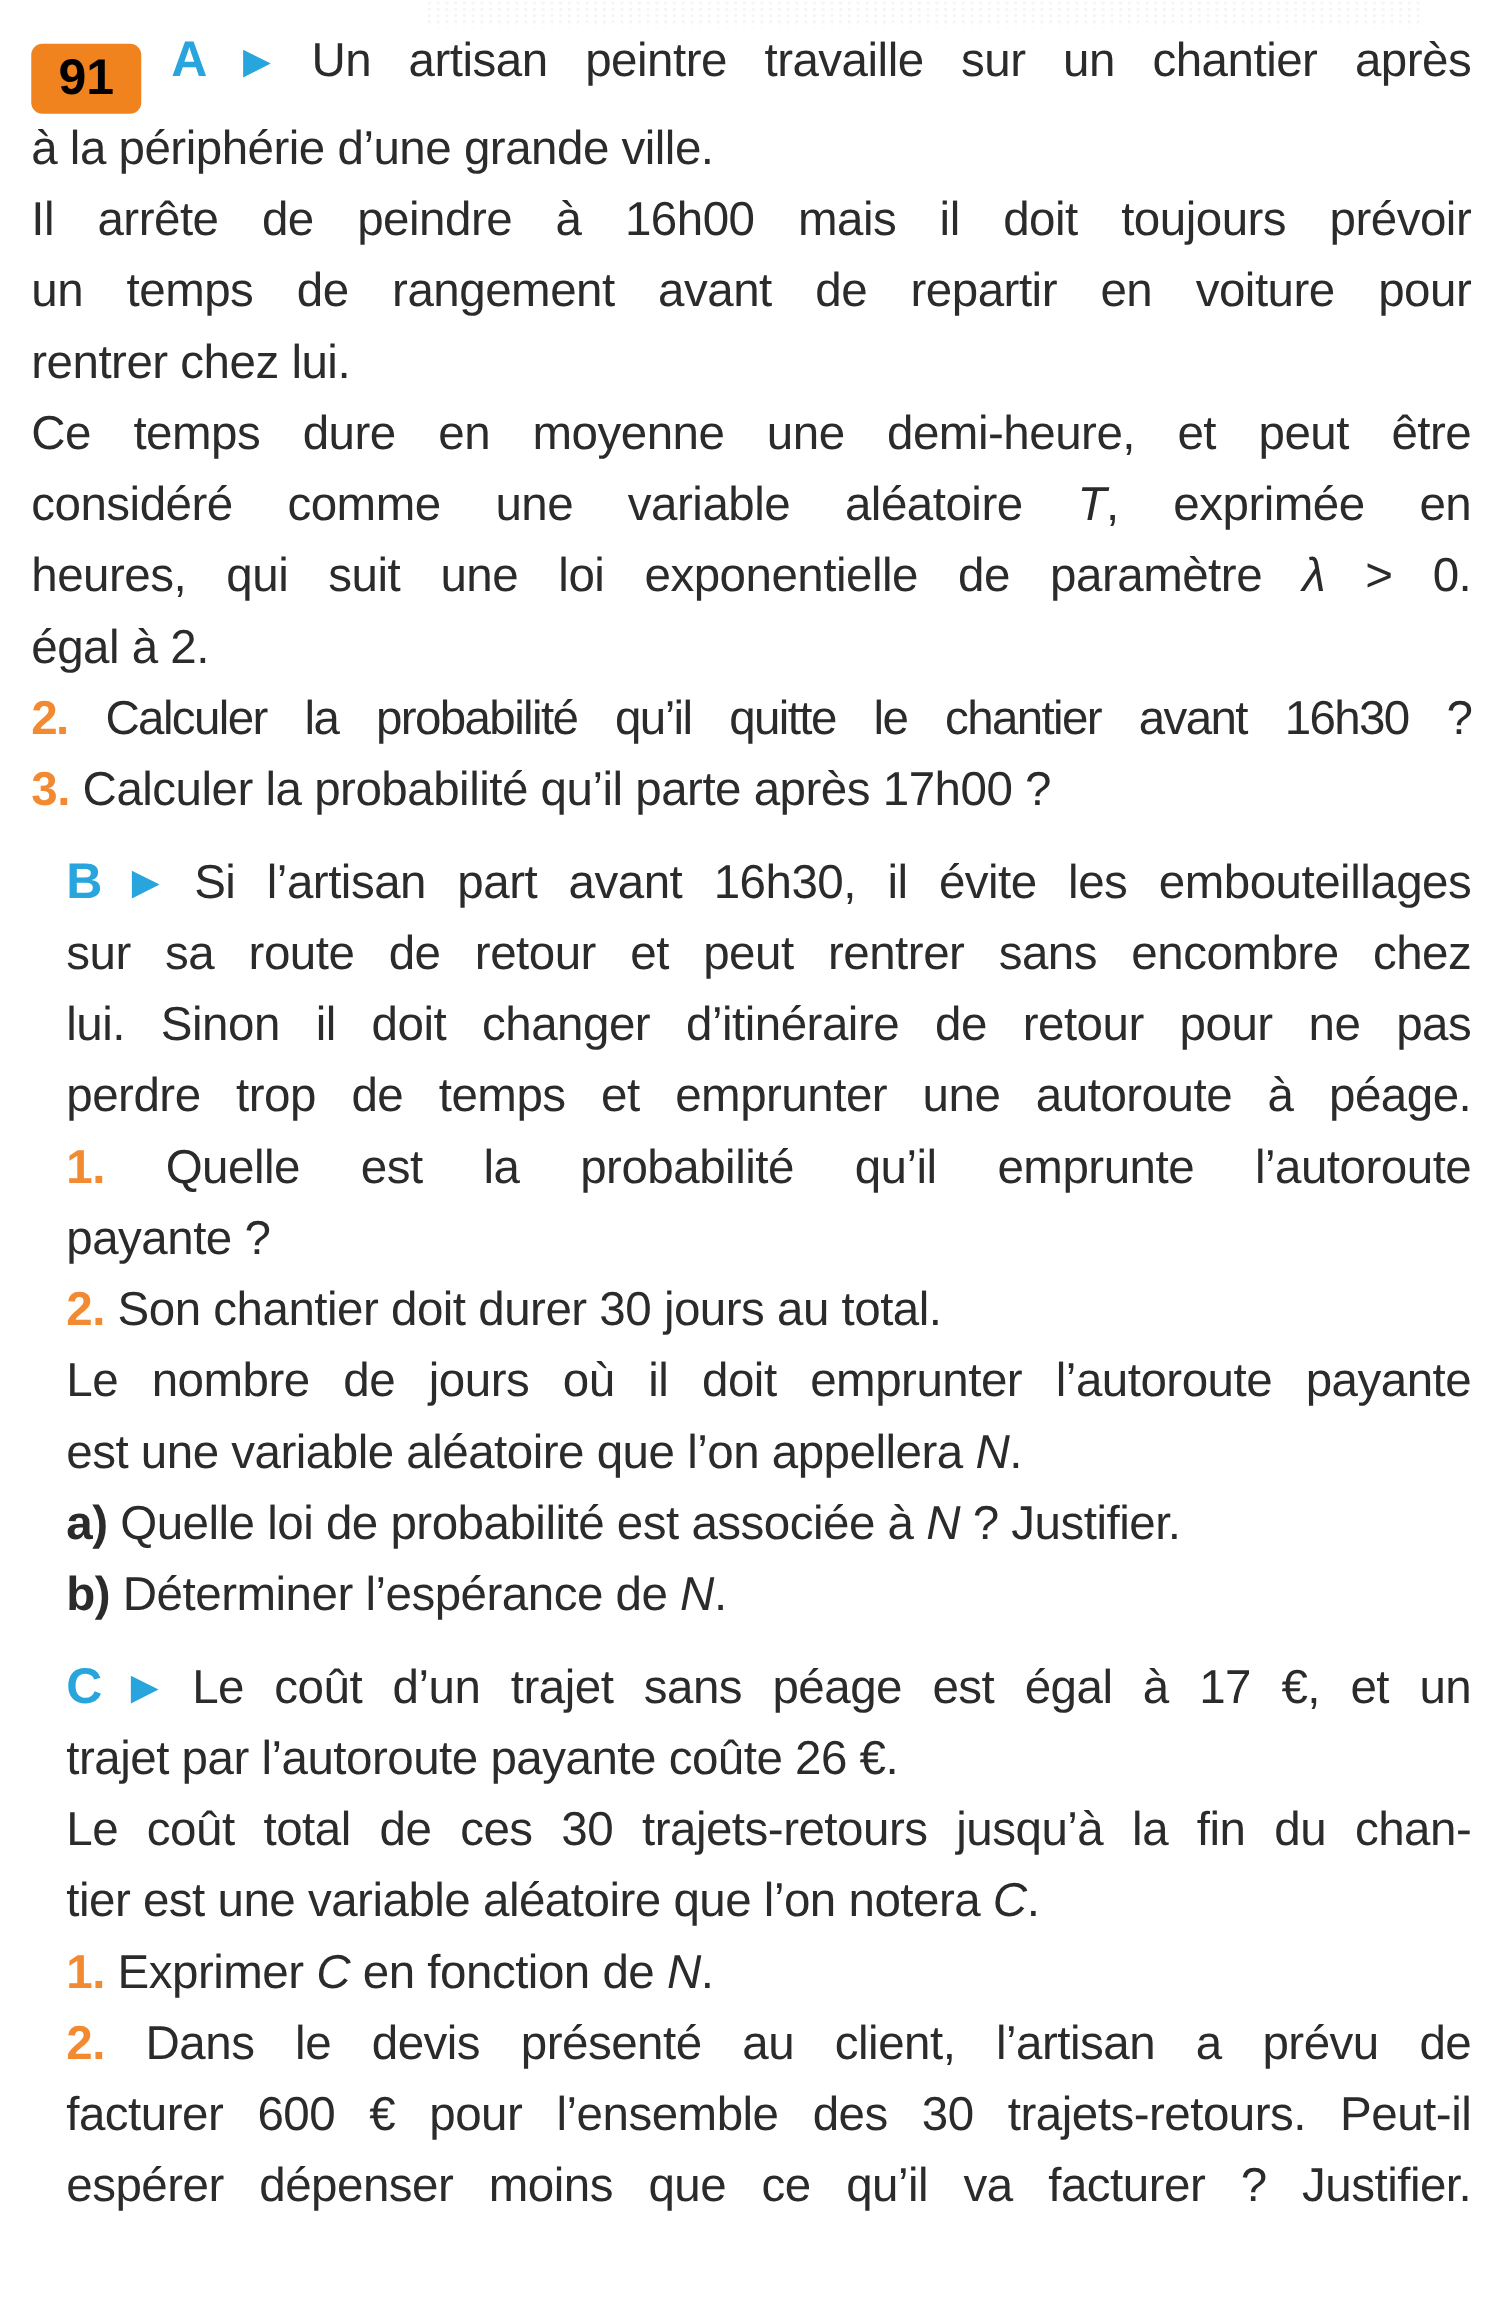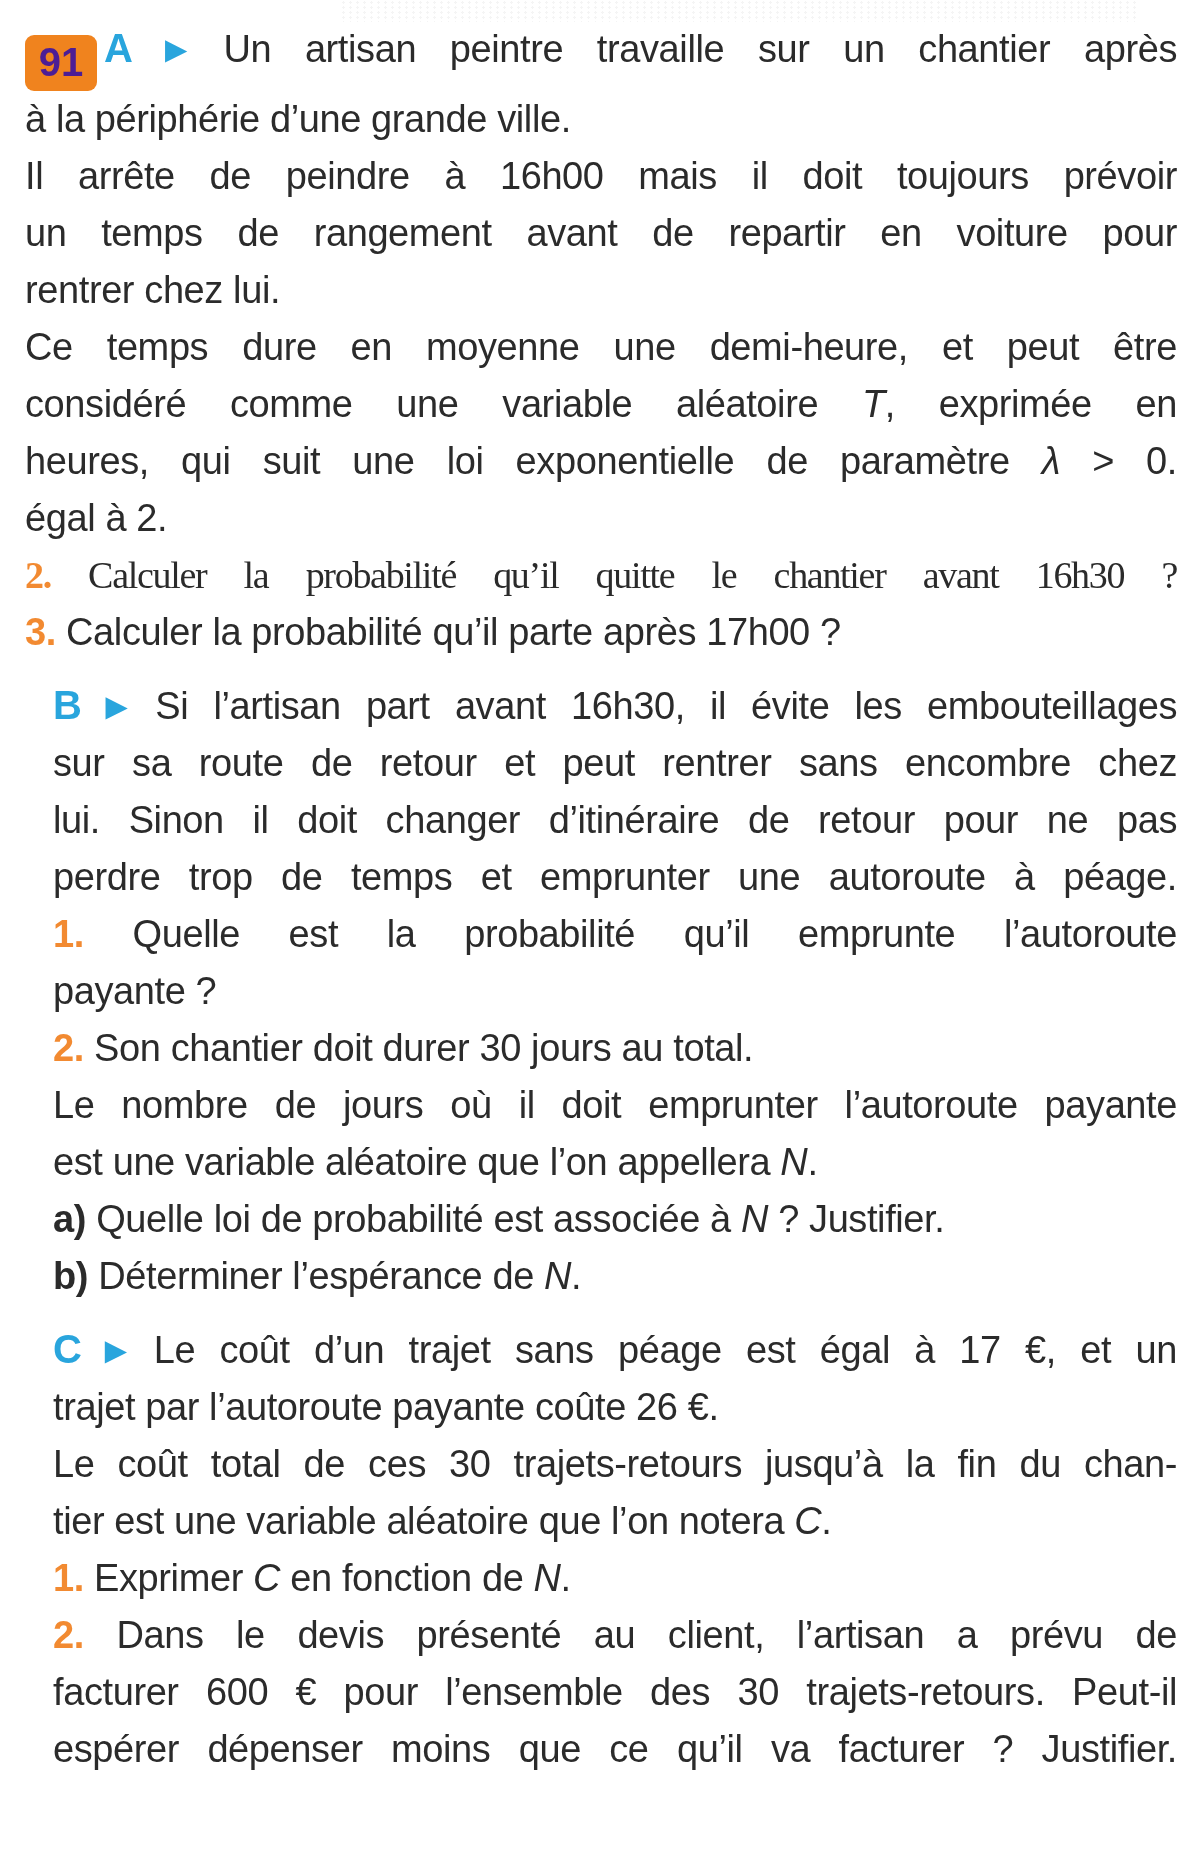--- a/index.html
+++ b/index.html
@@ -28,27 +28,27 @@
   .content{position:absolute;left:25px;top:20px;width:1152px;}
   .section{display:block;}
   .section.gap{margin-top:16px;margin-left:28px;}
   .line{
     font-size:38px;line-height:57px;letter-spacing:-0.4px;
     text-align:justify;text-align-last:justify;-moz-text-align-last:justify;
     text-justify:inter-word;
     white-space:normal;
   }
   .line.left{text-align:right;text-align-last:left;-moz-text-align-last:left;}
-  .line.tight{letter-spacing:-1.3px;word-spacing:-1.5px;font-family:Liberation Serif, serif;}
+  .line.tight{letter-spacing:-1.3px;word-spacing:-1.5px;}
   .badge{
     display:inline-flex;align-items:center;justify-content:center;
-    background:var(--orange);color:#4c1d95;
+    background:var(--orange);color:#000000;
     font-weight:bold;font-size:40px;letter-spacing:0;
-    width:72px;height:56px;border-radius:9px;
-    vertical-align:-14px;margin-right:7px;
+    width:88px;height:56px;border-radius:9px;
+    vertical-align:-14px;margin-right:24px;
   }
   .marker{color:var(--blue);font-weight:bold;font-size:40px;margin-right:9px;}
   .tri{
     color:var(--blue);font-size:29px;margin-right:13px;vertical-align:3px;
     font-family:"DejaVu Sans", sans-serif;
   }
   .num{color:var(--orange2);font-weight:bold;}
   .bq{font-weight:bold;}
   .it{font-style:italic;}
   .run{}

